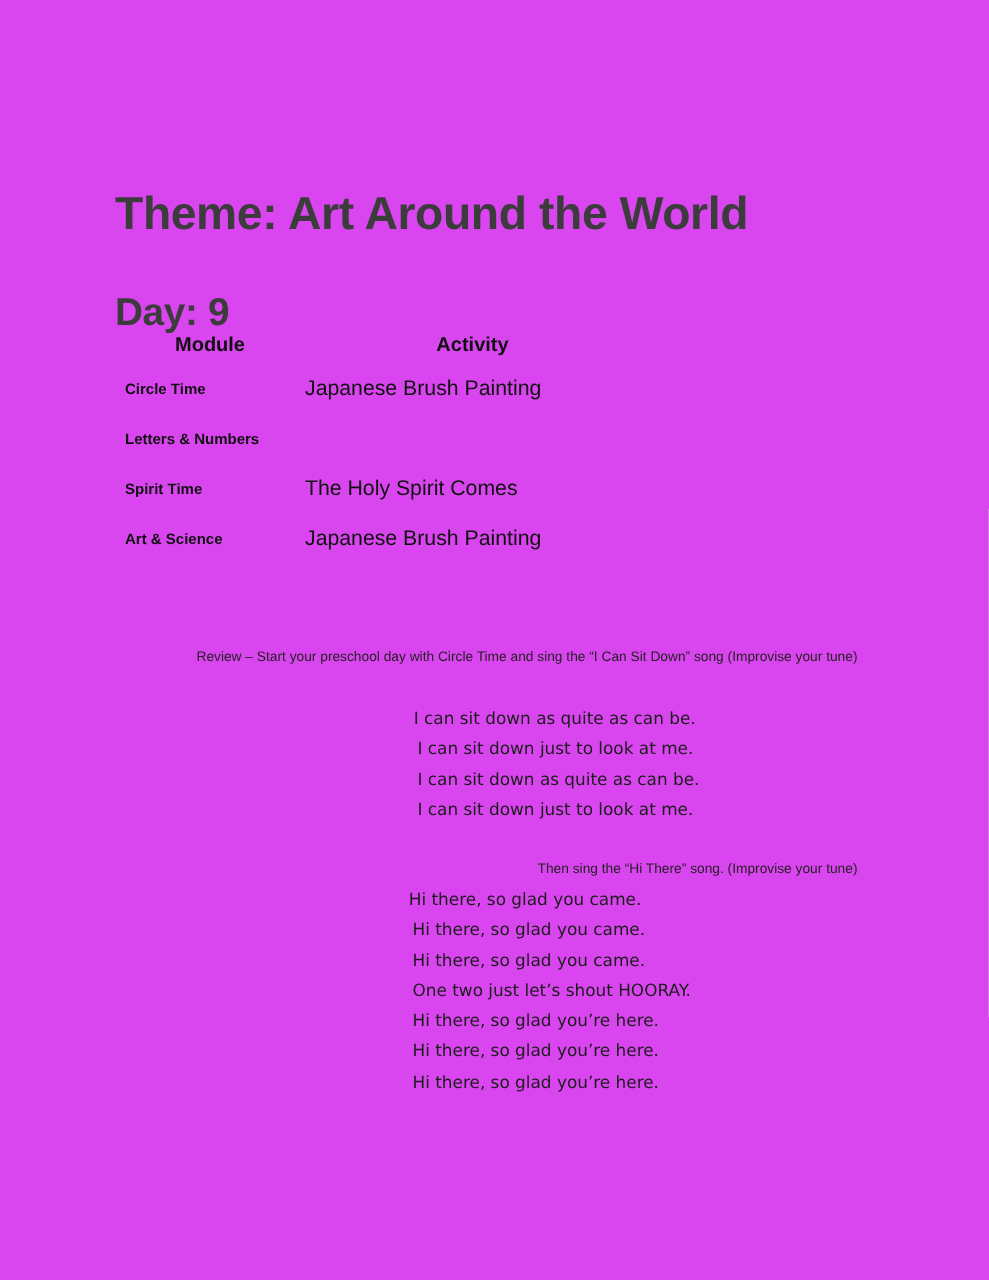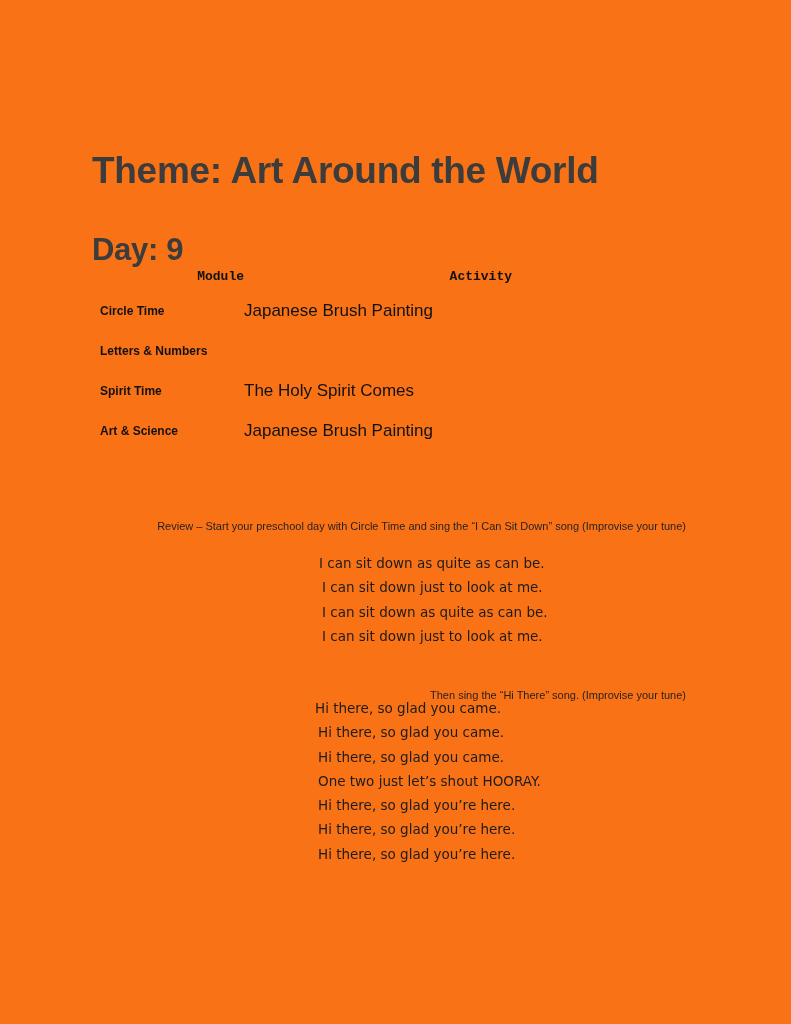--- a/index.html
+++ b/index.html
@@ -13,21 +13,21 @@
     height: 1024px;
     position: relative;
     font-family: "Liberation Sans", sans-serif;
     color: #231f20;
     overflow: hidden;
   }
 
   .page {
     position: absolute;
     inset: 0;
-    background: #f97316;
+    background: #d946ef;
   }
 
   
   .doc-heading {
     position: absolute;
     left: 92px;
     font-family: "Liberation Sans", sans-serif;
     font-weight: bold;
     color: #3c3c3c;
     letter-spacing: -0.3px;
@@ -49,27 +49,27 @@
     position: absolute;
     left: 92px;
     top: 270px;
     width: 420px;
     border-collapse: collapse;
   }
   .schedule col.col-module { width: 152px; }
   .schedule col.col-activity { width: 268px; }
 
   .schedule th {
-    font-size: 13px;
+    font-size: 16px;
     font-weight: bold;
     color: #111111;
-    text-align: right;
+    text-align: center;
     padding: 0 0 20px 0;
     line-height: 14px;
-    font-family: Liberation Mono, monospace;
+    font-family: Liberation Sans, sans-serif;
   }
   .schedule td {
     font-size: 12px;
     color: #111111;
     vertical-align: top;
     padding: 0 0 26px 0;
     line-height: 14px;
     font-family: "Liberation Sans", sans-serif;
     margin-left: 16px;
   }
@@ -100,21 +100,21 @@
   .body-para.then-sing { top: 672px; }
 
   
   .lyrics {
     position: absolute;
     font-family: "DejaVu Sans", sans-serif;
     font-size: 13.5px;
     line-height: 24.3px;
     color: #1c1c1c;
     list-style: none;
-    margin: 0;
+    margin: 12px;
     padding: 0;
   }
   .lyrics li { white-space: nowrap; }
   .lyrics li.first-line { margin-left: -3px; }
 
   .lyrics.song-one {
     left: 322px;
     top: 551px;
   }
   .lyrics.song-two {

